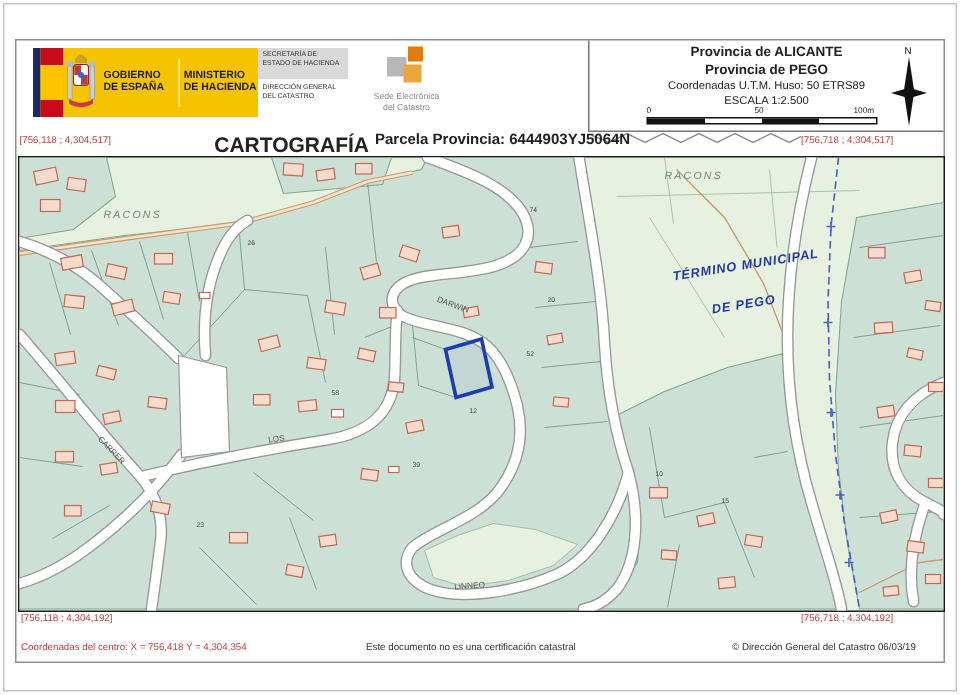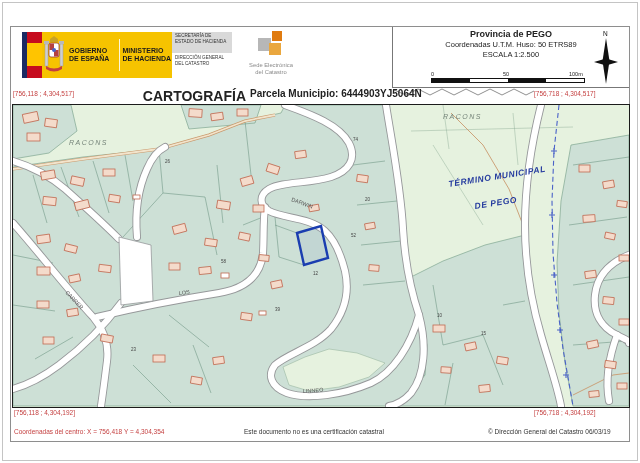--- a/index.html
+++ b/index.html
@@ -122,20 +122,21 @@
         <div class="sq-orange"></div>
         <div class="sq-amber"></div>
     </div>
     <div class="sede-text">
       <div>Sede Electrónica</div>
       <div>del Catastro</div>
     </div>
   </div>
 
   <div class="info-box">
+    <div class="info-line-b">Provincia de ALICANTE</div>
     <div class="info-line-b">Provincia de PEGO</div>
     <div class="info-line">Coordenadas U.T.M. Huso: 50 ETRS89</div>
     <div class="info-line">ESCALA 1:2.500</div>
     <div class="scale-wrap">
       <div class="scale-ticks">
         <span class="tick0">0</span>
         <span class="tick50">50</span>
         <span class="tick100">100m</span>
       </div>
       <div class="scale-bar">
@@ -149,21 +150,21 @@
       <path d="M1 33 L13 29.5 L25 33 L13 36.5 Z" fill="#111"></path>
     </svg>
   </div>
 
   <svg class="zigzag" viewBox="0 0 140 14">
     <polyline points="0,5 12,10 24,4 36,10 48,4 60,10 72,4 84,10 96,4 108,10 120,4 132,10 140,6" fill="none" stroke="#909090" stroke-width="1"></polyline>
   </svg>
 
   <div class="coord coord-tl">[756,118 ; 4,304,517]</div>
   <div class="map-title">CARTOGRAFÍA CATASTRAL</div>
-  <div class="parcel-ref">Parcela Municipio: 6444903YJ5064N</div>
+  <div class="parcel-ref">Parcela Provincia: 6444903YJ5064N</div>
   <div class="coord coord-tr">[756,718 ; 4,304,517]</div>
 
   <svg class="map-svg" viewBox="0 0 616 302">
     <g>
       <polygon class="zone-teal" points="0,62 70,52 146,44 196,30 232,16 268,8 272,0 373,0 380,44 388,84 390,124 392,158 398,186 406,210 414,240 412,270 398,288 380,301 0,301"></polygon>
       <polygon class="zone-teal" points="398,172 430,156 472,140 512,130 512,158 518,196 528,230 536,258 544,280 548,301 380,301 398,288 412,270 414,240 406,210 398,186"></polygon>
       <polygon class="zone-teal" points="558,40 616,30 616,301 560,301 552,258 546,208 544,158 548,96"></polygon>
       <polygon class="zone-teal" points="0,0 58,0 64,26 36,48 0,54"></polygon>
       <polygon class="zone-teal" points="168,0 248,0 242,18 176,24"></polygon>
       <polygon class="zone-light" points="270,262 292,252 316,244 344,248 372,258 356,272 326,282 296,286 276,280"></polygon>

